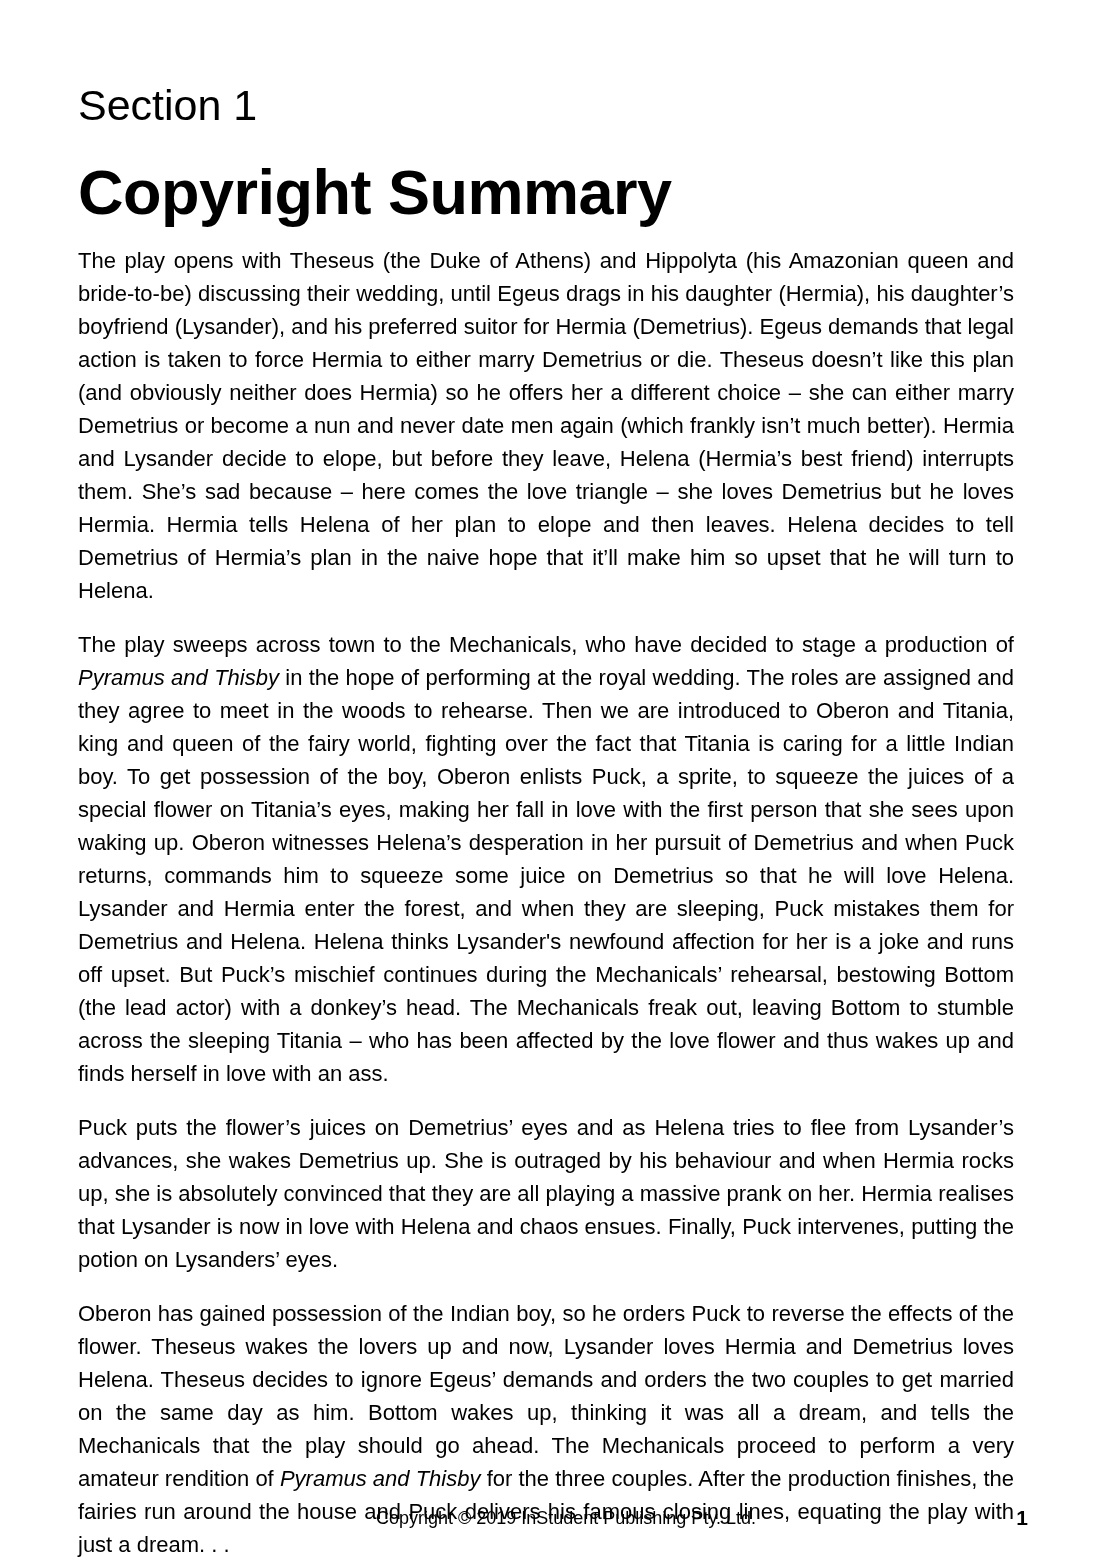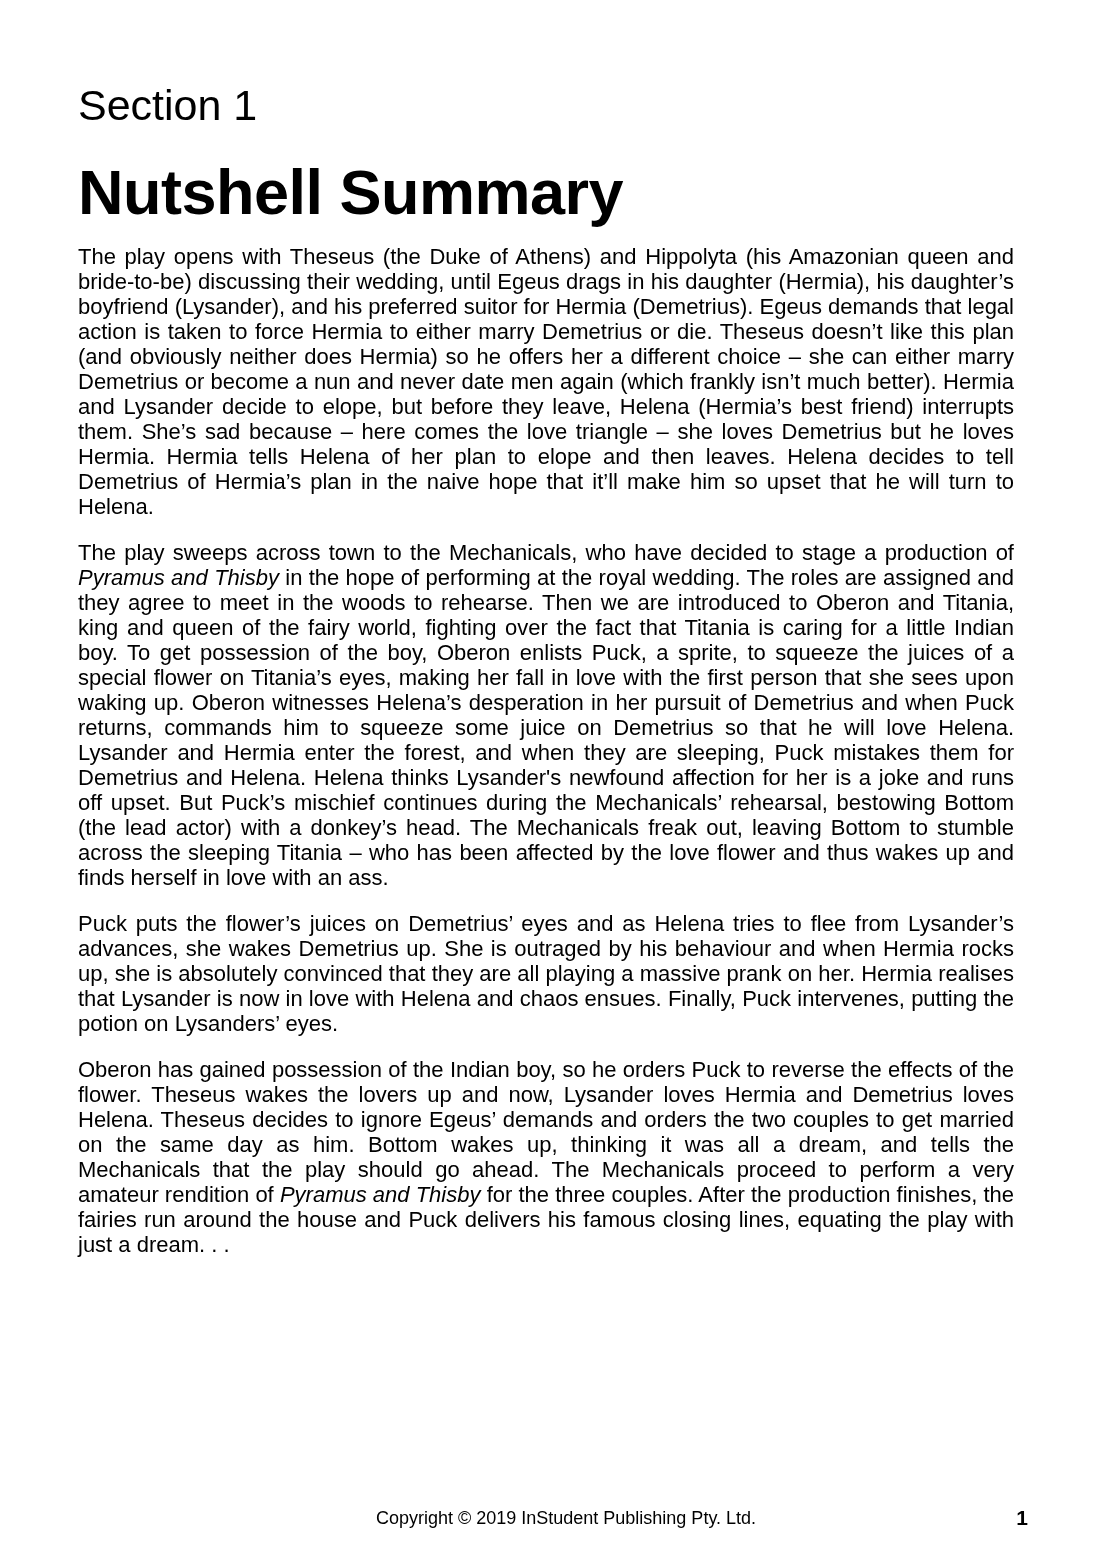--- a/index.html
+++ b/index.html
@@ -29,21 +29,21 @@
     font-weight: bold;
     line-height: 1;
     margin: 34px 0 0 0;
     letter-spacing: -0.5px;
   }
   .body-text {
     margin-top: 20px;
   }
   .body-para {
     font-size: 22px;
-    line-height: 25px;
+    line-height: 33px;
     text-align: justify;
     margin: 0 14px 21px 0;
     hyphens: auto;
     -webkit-hyphens: auto;
   }
   .body-para:last-child {
     margin-bottom: 0;
   }
   .body-para em {
     font-style: italic;
@@ -69,21 +69,21 @@
     top: 0;
     font-size: 21px;
     font-weight: bold;
   }
 </style>
 </head>
 <body>
 
 <div class="page-content">
   <h2 class="section-label">Section 1</h2>
-  <h1 class="page-title">Nutshell Summary</h1>
+  <h1 class="page-title">Copyright Summary</h1>
   <div class="body-text">
       <p class="body-para"><span>The play opens with Theseus (the Duke of Athens) and Hippolyta (his Amazonian queen and bride-to-be) discussing their wedding, until Egeus drags in his daughter (Hermia), his daughter’s boyfriend (Lysander), and his preferred suitor for Hermia (Demetrius). Egeus demands that legal action is taken to force Hermia to either marry Demetrius or die. Theseus doesn’t like this plan (and obviously neither does Hermia) so he offers her a different choice – she can either marry Demetrius or become a nun and never date men again (which frankly isn’t much better). Hermia and Lysander decide to elope, but before they leave, Helena (Hermia’s best friend) interrupts them. She’s sad because – here comes the love triangle – she loves Demetrius but he loves Hermia. Hermia tells Helena of her plan to elope and then leaves. Helena decides to tell Demetrius of Hermia’s plan in the naive hope that it’ll make him so upset that he will turn to Helena.</span></p>
       <p class="body-para"><span>The play sweeps across town to the Mechanicals, who have decided to stage a production of </span><em>Pyramus and Thisby</em><span> in the hope of performing at the royal wedding. The roles are assigned and they agree to meet in the woods to rehearse. Then we are introduced to Oberon and Titania, king and queen of the fairy world, fighting over the fact that Titania is caring for a little Indian boy. To get possession of the boy, Oberon enlists Puck, a sprite, to squeeze the juices of a special flower on Titania’s eyes, making her fall in love with the first person that she sees upon waking up. Oberon witnesses Helena’s desperation in her pursuit of Demetrius and when Puck returns, commands him to squeeze some juice on Demetrius so that he will love Helena. Lysander and Hermia enter the forest, and when they are sleeping, Puck mistakes them for Demetrius and Helena. Helena thinks Lysander's newfound affection for her is a joke and runs off upset. But Puck’s mischief continues during the Mechanicals’ rehearsal, bestowing Bottom (the lead actor) with a donkey’s head. The Mechanicals freak out, leaving Bottom to stumble across the sleeping Titania – who has been affected by the love flower and thus wakes up and finds herself in love with an ass.</span></p>
       <p class="body-para"><span>Puck puts the flower’s juices on Demetrius’ eyes and as Helena tries to flee from Lysander’s advances, she wakes Demetrius up. She is outraged by his behaviour and when Hermia rocks up, she is absolutely convinced that they are all playing a massive prank on her. Hermia realises that Lysander is now in love with Helena and chaos ensues. Finally, Puck intervenes, putting the potion on Lysanders’ eyes.</span></p>
       <p class="body-para"><span>Oberon has gained possession of the Indian boy, so he orders Puck to reverse the effects of the flower. Theseus wakes the lovers up and now, Lysander loves Hermia and Demetrius loves Helena. Theseus decides to ignore Egeus’ demands and orders the two couples to get married on the same day as him. Bottom wakes up, thinking it was all a dream, and tells the Mechanicals that the play should go ahead. The Mechanicals proceed to perform a very amateur rendition of </span><em>Pyramus and Thisby</em><span> for the three couples. After the production finishes, the fairies run around the house and Puck delivers his famous closing lines, equating the play with just a dream. . .</span></p>
     </div>
 </div>
 
 <div class="page-footer">
   <div class="footer-copyright">Copyright © 2019 InStudent Publishing Pty. Ltd.</div>

